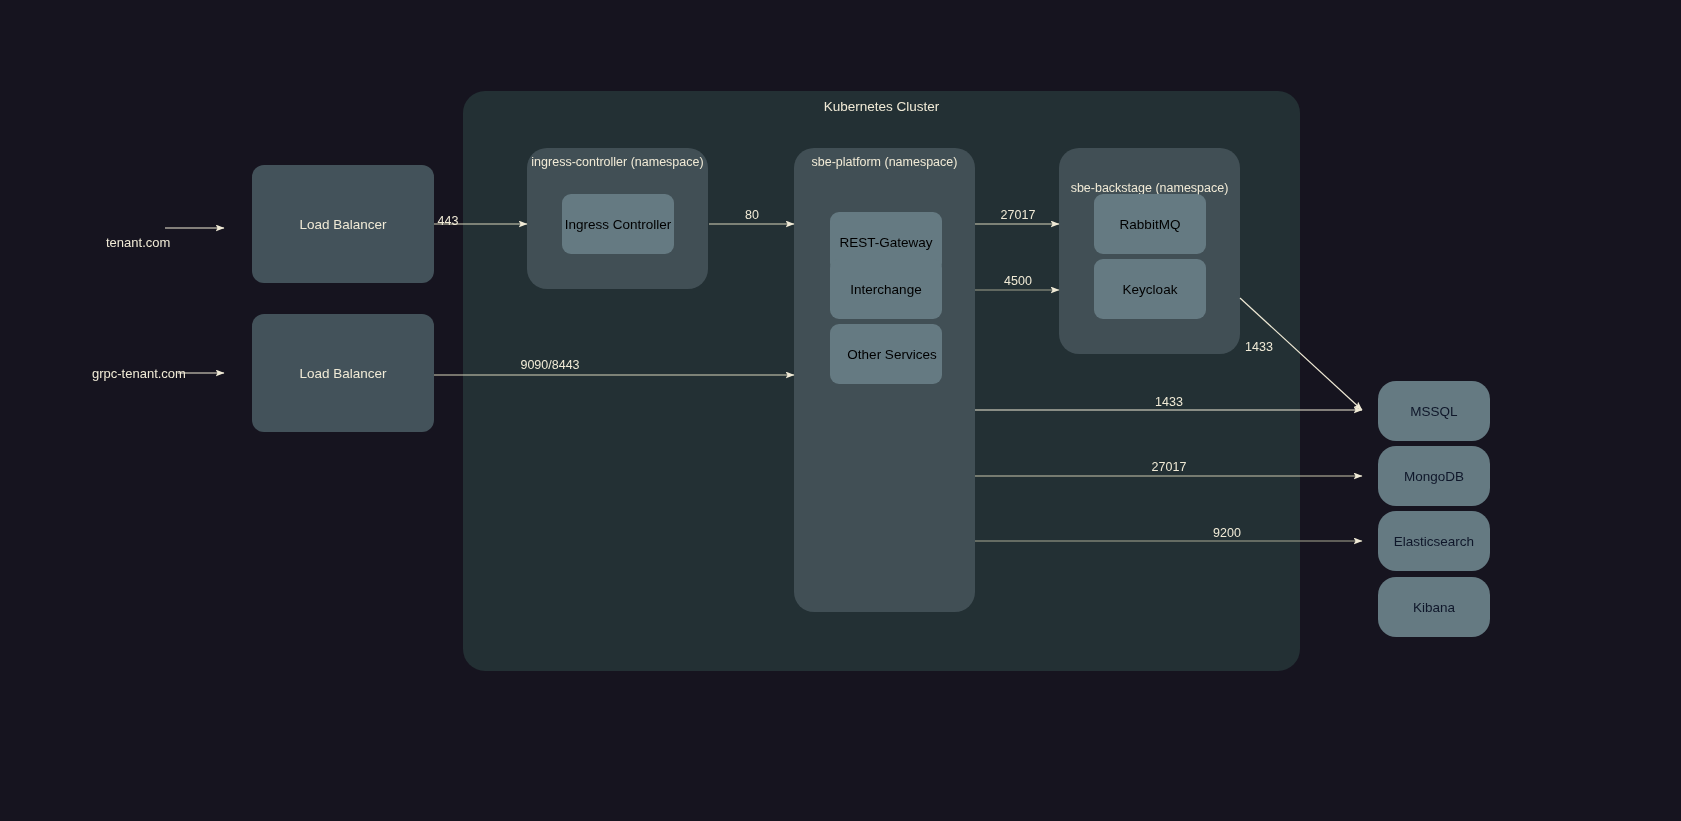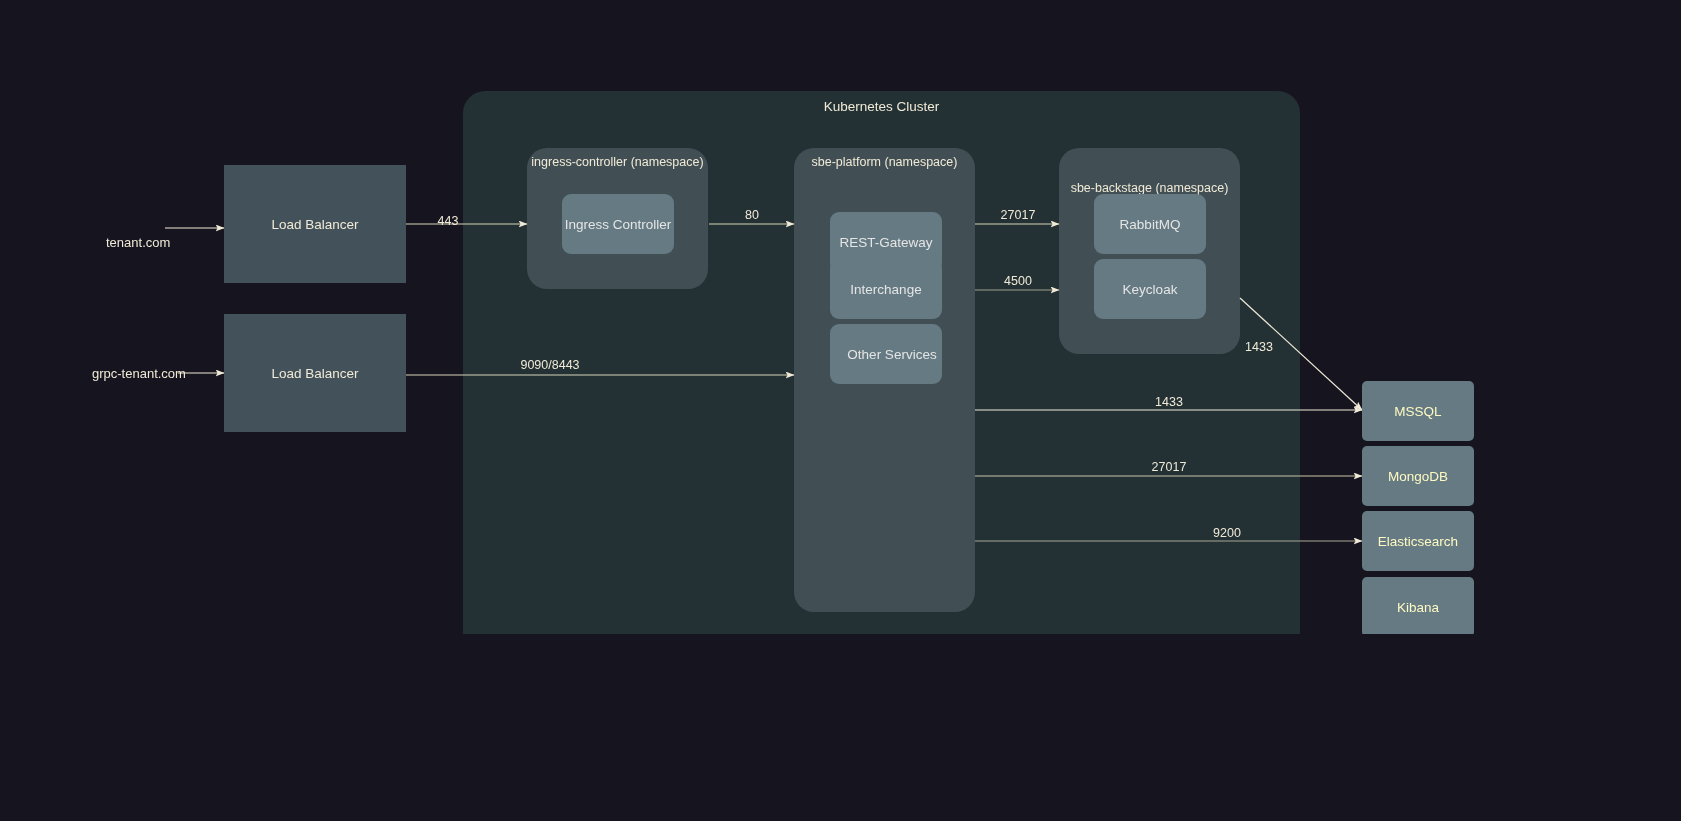--- a/index.html
+++ b/index.html
@@ -6,21 +6,21 @@
     margin: 0;
     padding: 0;
     background: #16141f;
   }
   body {
     font-family: "Liberation Sans", sans-serif;
   }
   #canvas {
     position: relative;
     width: 1681px;
-    height: 634px;
+    height: 821px;
     background: #16141f;
     overflow: hidden;
   }
   svg.layer {
     position: absolute;
     left: 0;
     top: 0;
     width: 1681px;
     height: 821px;
   }
@@ -44,47 +44,49 @@
     border-radius: 20px;
   }
   .svc-box {
     position: absolute;
     box-sizing: border-box;
     background: #657a82;
     border-radius: 9px;
     display: flex;
     align-items: center;
     justify-content: center;
-    color: #e5e5e5;
+    color: #000000;
     font-size: 13.5px;
     white-space: nowrap;
   }
   .db-box {
     position: absolute;
     box-sizing: border-box;
     background: #657a82;
-    border-radius: 5px;
+    border-radius: 18px;
     display: flex;
     align-items: center;
     justify-content: center;
-    color: #fef9c3;
+    color: #0f172a;
     font-size: 13.5px;
     white-space: nowrap;
+    margin-left: 16px;
   }
   .lb-box {
     position: absolute;
     box-sizing: border-box;
     background: #43525a;
-    border-radius: 0;
+    border-radius: 12px;
     display: flex;
     align-items: center;
     justify-content: center;
     color: #f0ead6;
     font-size: 13.5px;
     white-space: nowrap;
+    margin-left: 28px;
   }
   .edge-label {
     position: absolute;
     color: #f0ead6;
     font-size: 12.5px;
     white-space: nowrap;
     text-align: center;
   }
   .endpoint-label {
     position: absolute;

